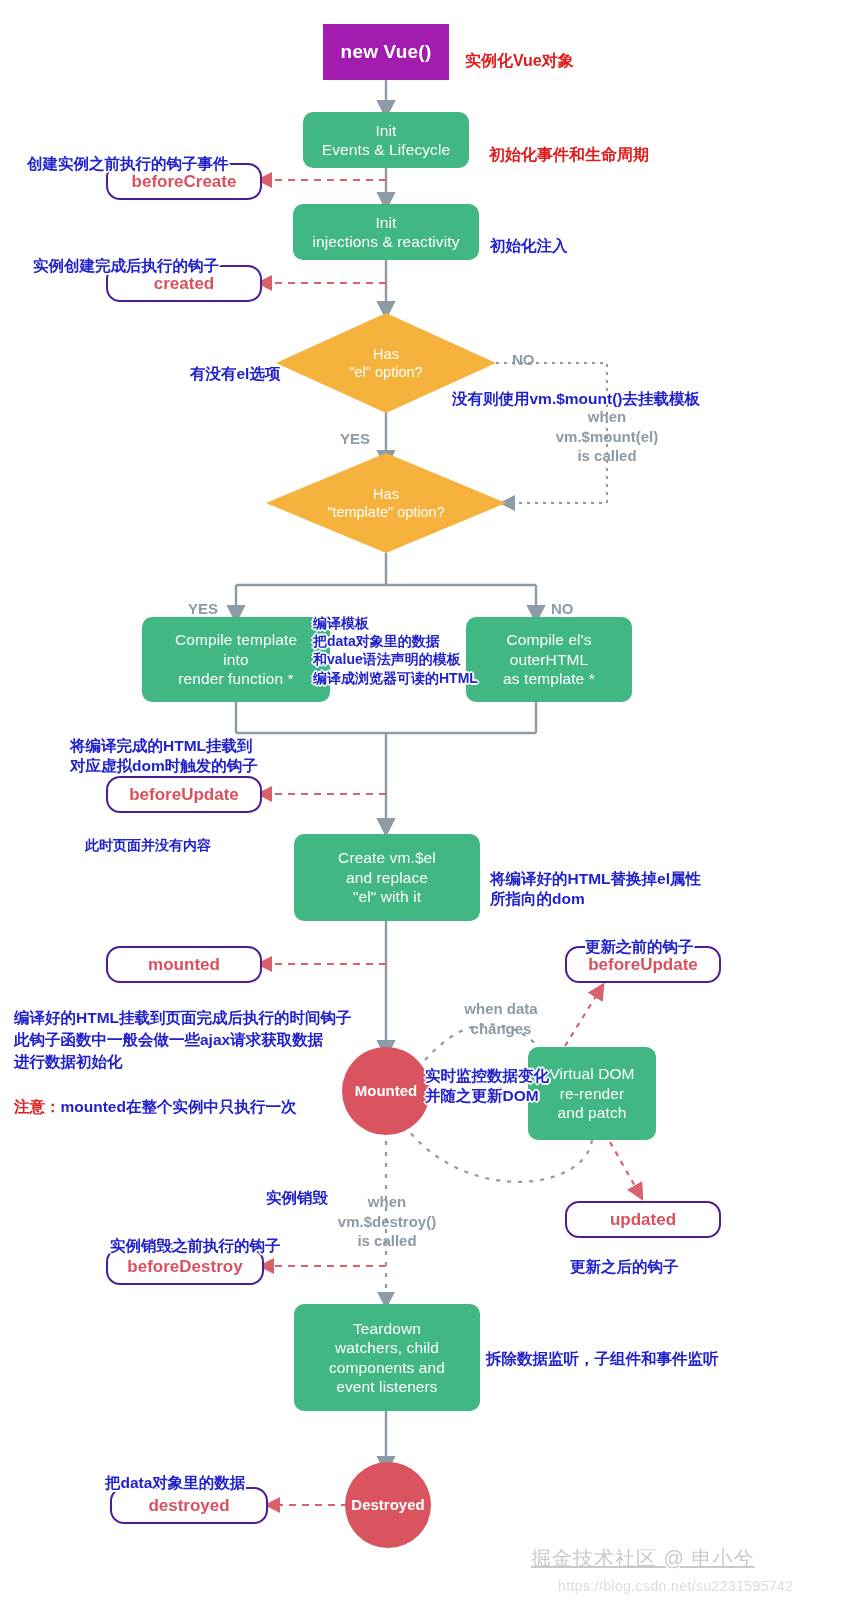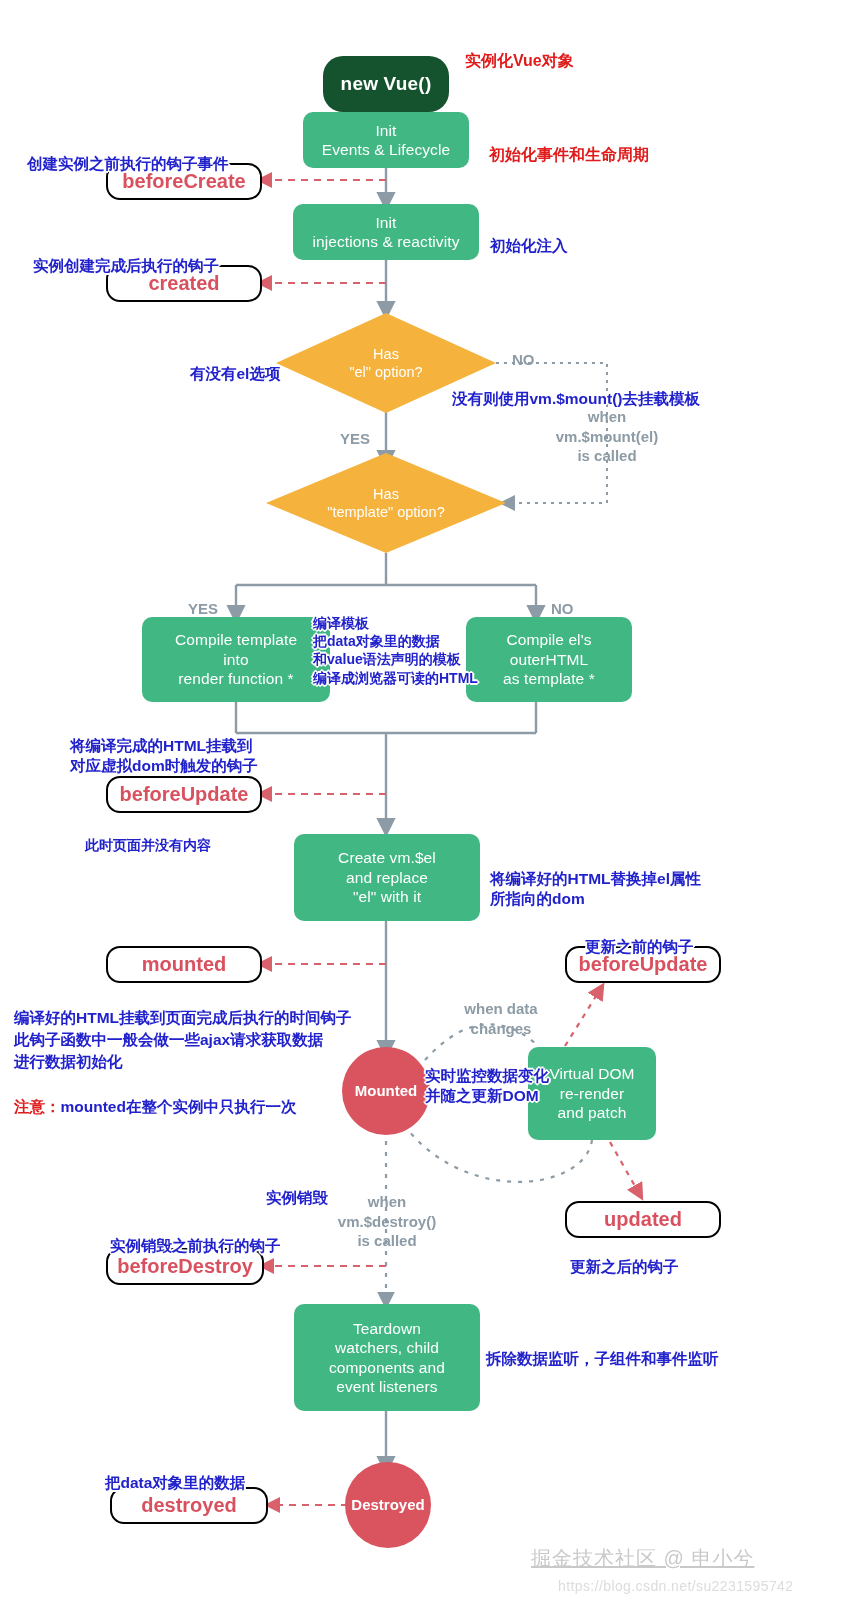--- a/index.html
+++ b/index.html
@@ -30,42 +30,41 @@
     position: absolute;
     box-sizing: border-box;
     display: flex;
     align-items: center;
     justify-content: center;
     text-align: center;
     line-height: 1.25;
     white-space: pre-line;
   }
   .node-dark {
-    background: #14532d;
+    background: #a21caf;
     color: #ffffff;
-    border-radius: 20px;
+    border-radius: 0;
     font-weight: bold;
     font-size: 19px;
     letter-spacing: .2px;
-    margin-top: 32px;
   }
   .node-green {
     background: #41b883;
     color: #ffffff;
     border-radius: 10px;
     font-size: 15.5px;
     letter-spacing: .1px;
   }
   .node-hook {
     background: #ffffff;
-    border: 2px solid #000000;
+    border: 2px solid #4c1d95;
     border-radius: 14px;
     color: #d9515f;
     font-weight: bold;
-    font-size: 20px;
+    font-size: 17px;
   }
   .node-circle {
     background: #d9545f;
     color: #ffffff;
     border-radius: 50%;
     font-weight: bold;
     font-size: 15px;
   }
   .node-diamond {
     background: transparent;

